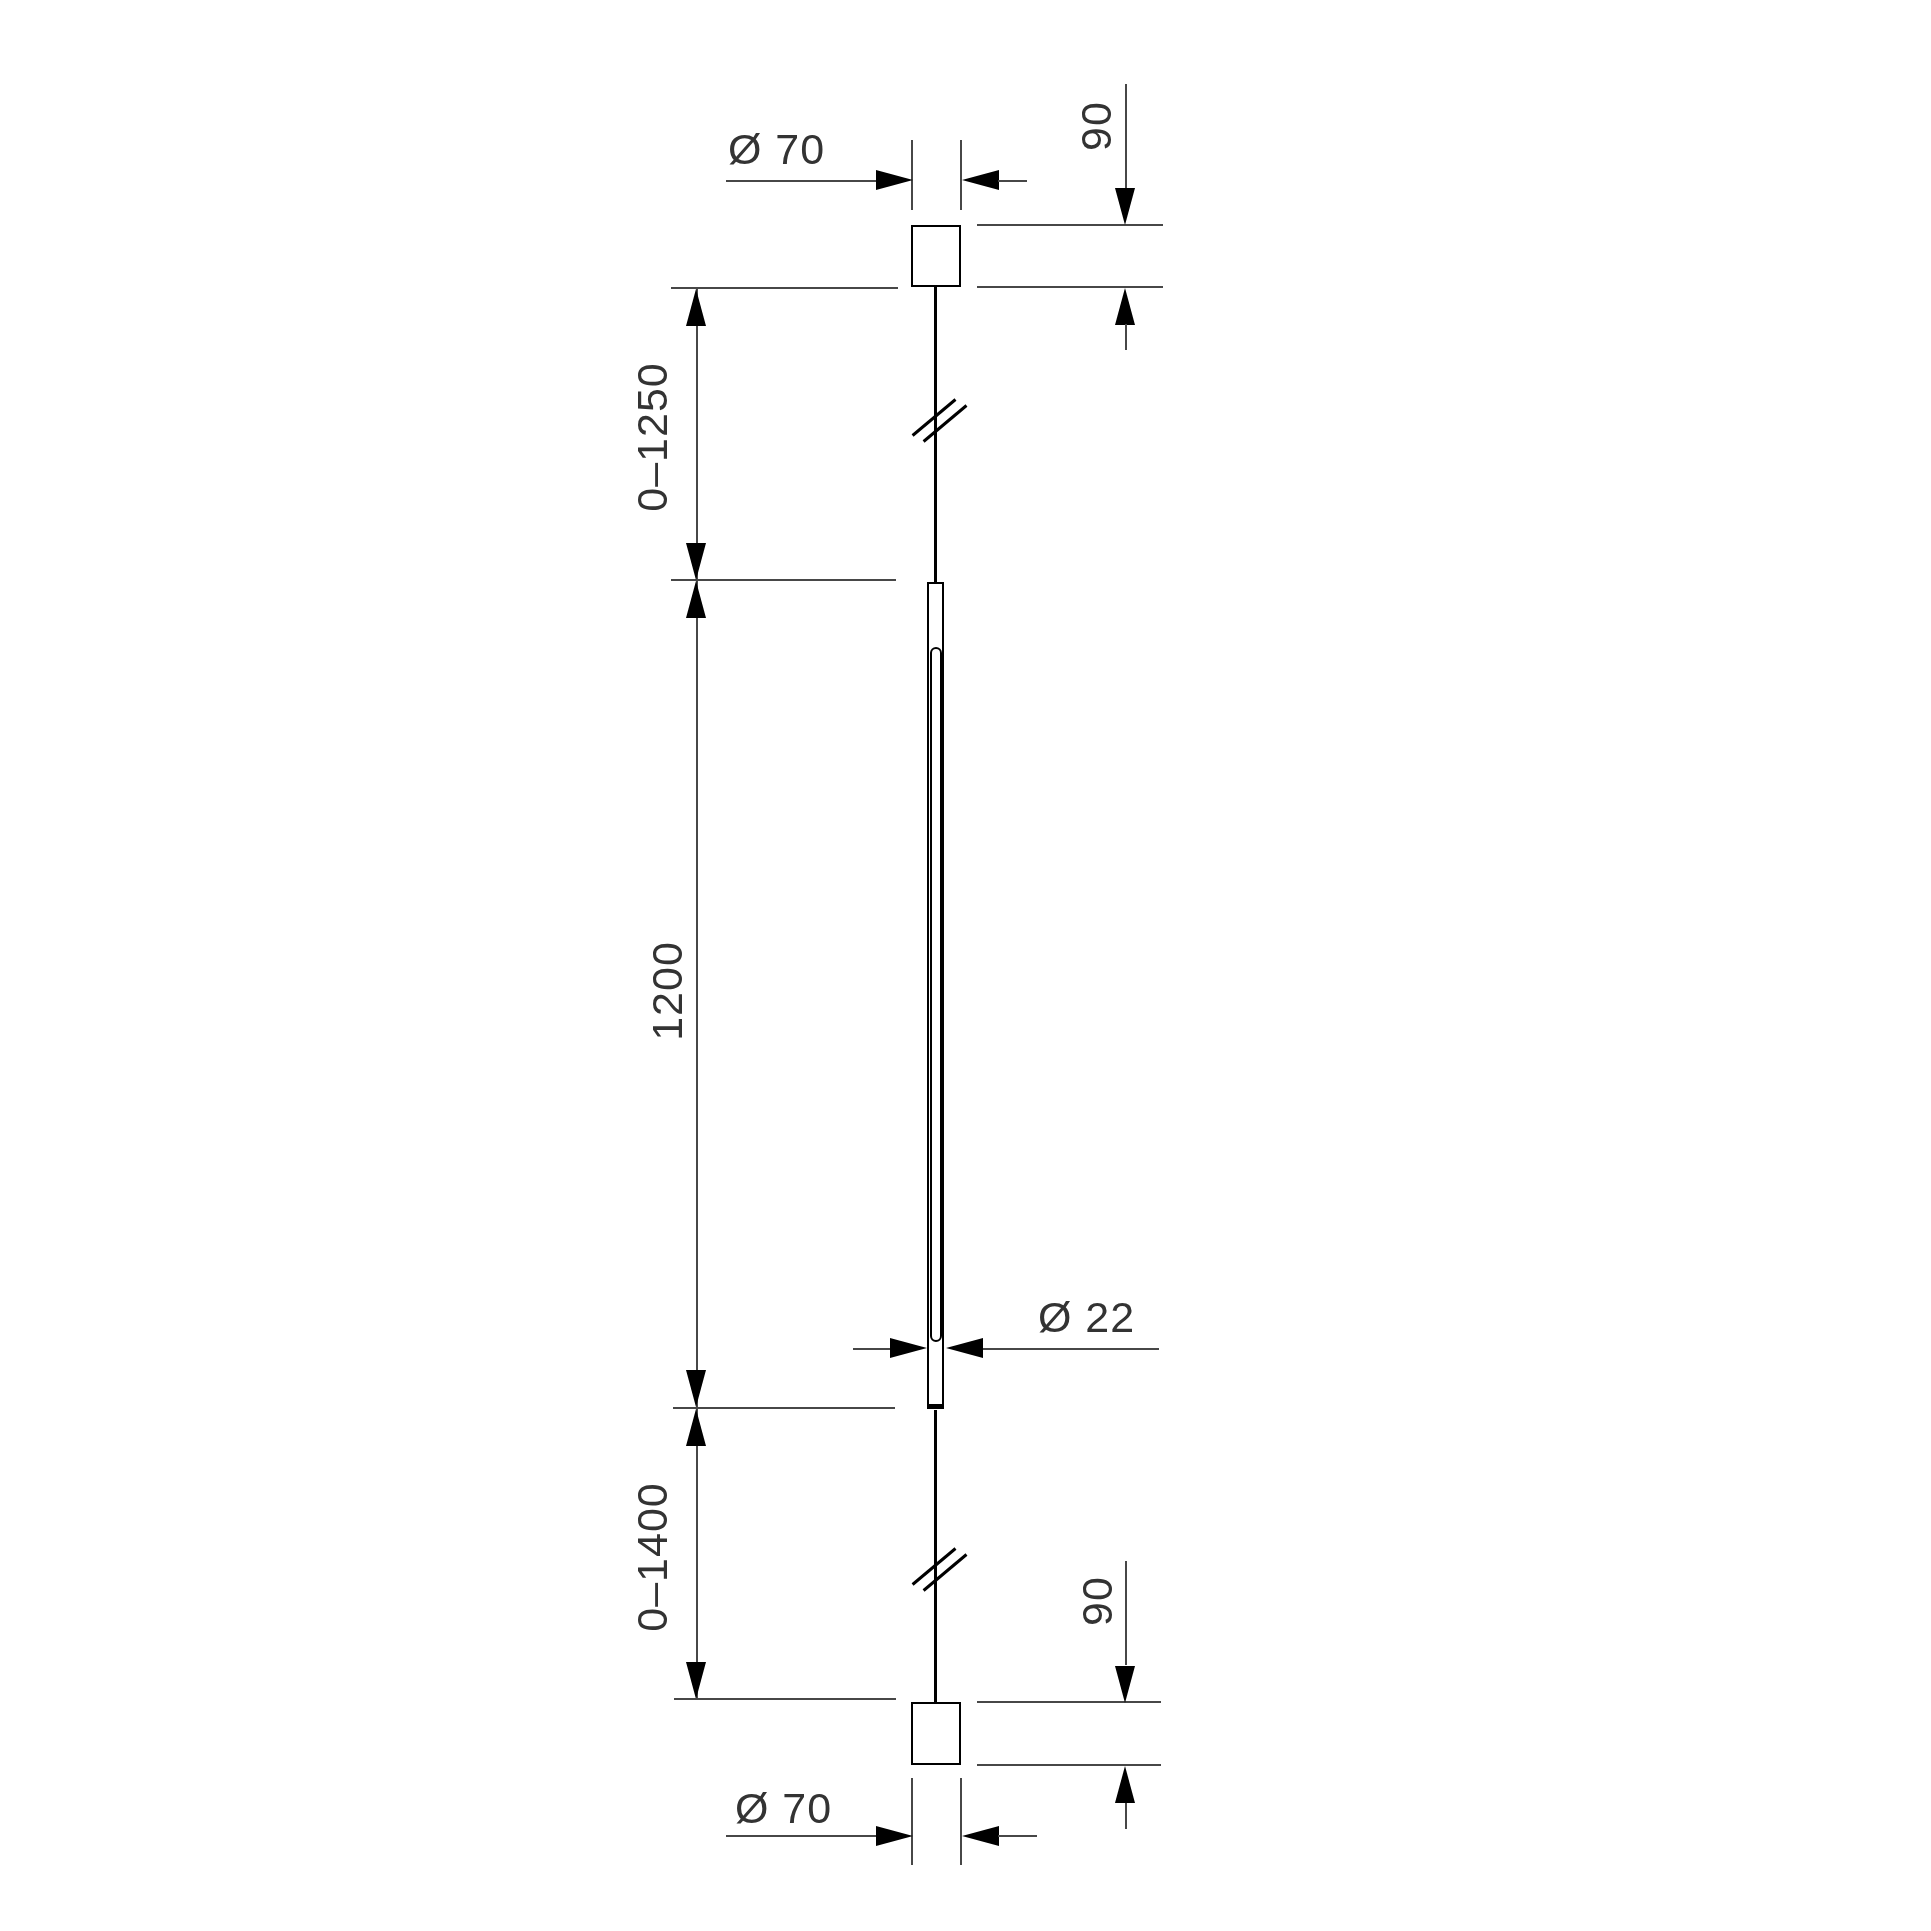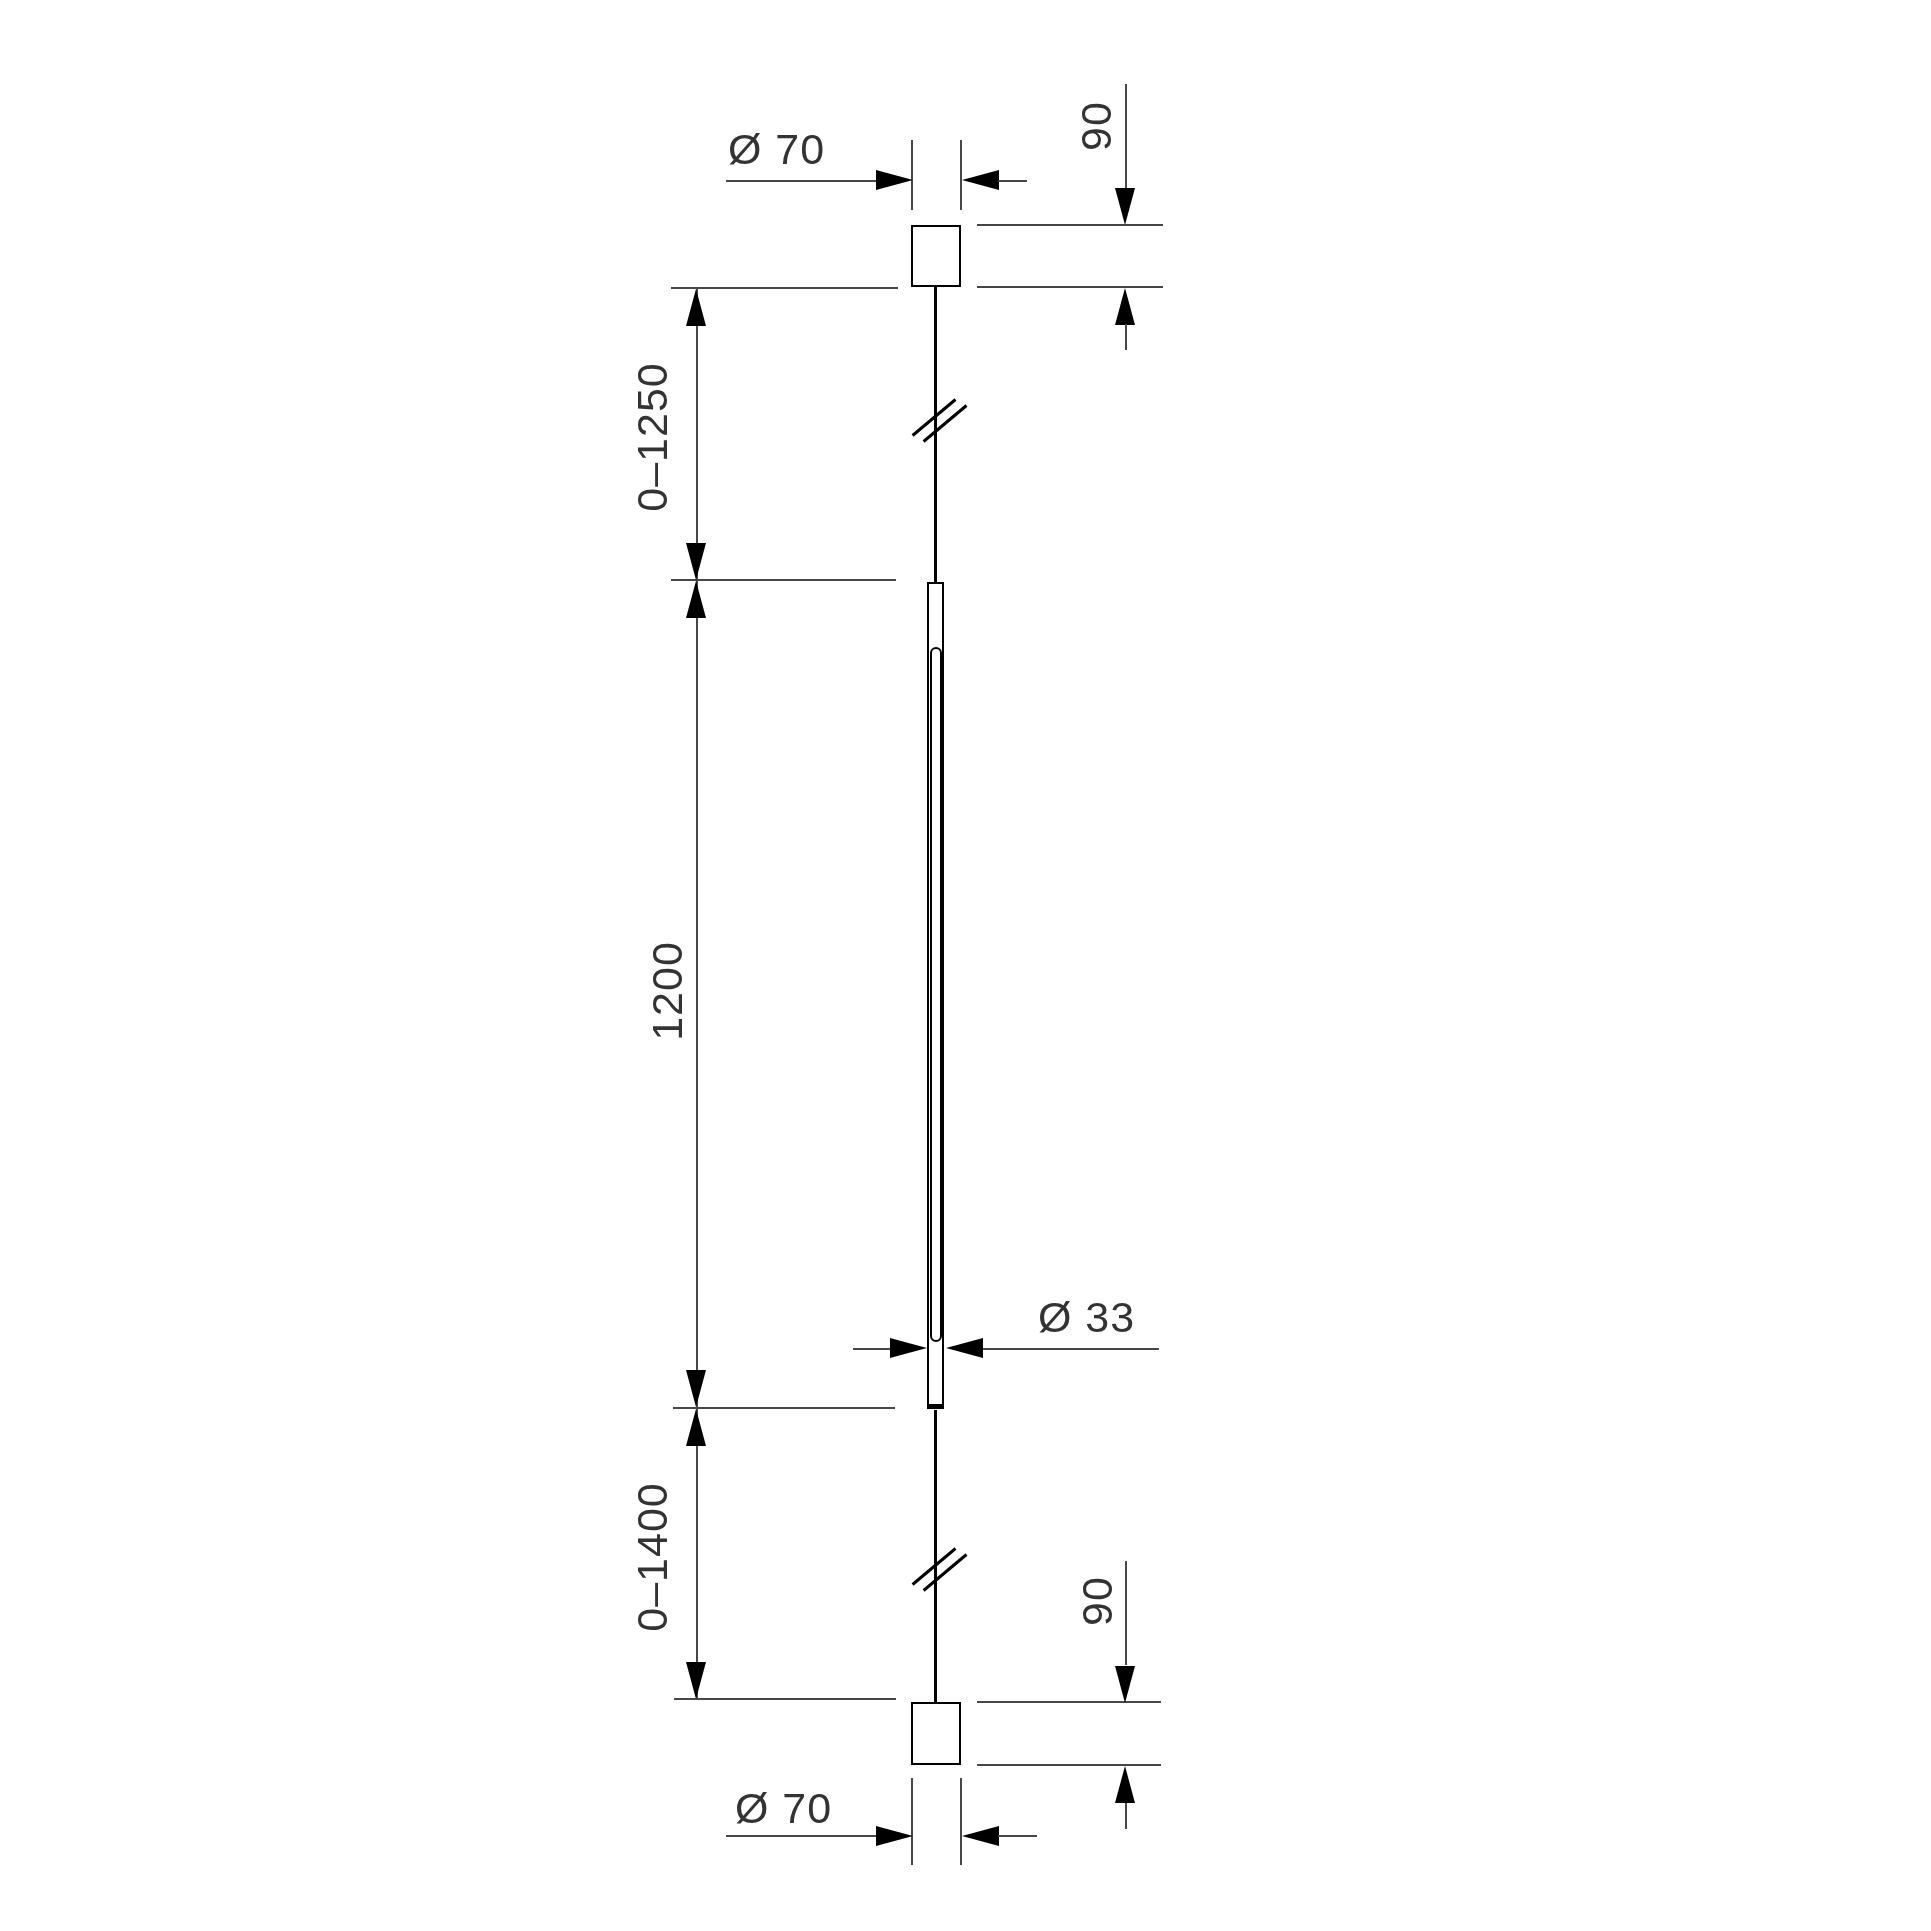--- a/index.html
+++ b/index.html
@@ -74,21 +74,21 @@
   <div class="dline" style="left:696px;top:1408px;width:1.9px;height:292px;"></div>
   <div class="ar ar-u" style="left:686px;top:1409px;"></div>
   <div class="ar ar-d" style="left:686px;top:1662px;"></div>
   <div class="dline" style="left:674px;top:1698px;width:222px;height:1.9px;"></div>
   <div class="lbl vlbl" style="left:526px;top:1535px;width:251px;">0–1400</div>
 
   <div class="dline" style="left:853px;top:1348px;width:39px;height:1.9px;"></div>
   <div class="ar ar-r" style="left:890px;top:1338px;"></div>
   <div class="ar ar-l" style="left:946px;top:1338px;"></div>
   <div class="dline" style="left:983px;top:1348px;width:176px;height:1.9px;"></div>
-  <div class="lbl" style="left:990px;top:1295px;width:193px;">Ø 33</div>
+  <div class="lbl" style="left:990px;top:1295px;width:193px;">Ø 22</div>
 
   <div class="dline" style="left:977px;top:1701px;width:184px;height:1.9px;"></div>
   <div class="dline" style="left:977px;top:1764px;width:184px;height:1.9px;"></div>
   <div class="dline" style="left:1125px;top:1561px;width:1.9px;height:104px;"></div>
   <div class="ar ar-d" style="left:1115px;top:1666px;"></div>
   <div class="ar ar-u" style="left:1115px;top:1766px;"></div>
   <div class="dline" style="left:1125px;top:1803px;width:1.9px;height:26px;"></div>
   <div class="lbl vlbl" style="left:1048px;top:1579px;width:97px;">90</div>
 
   <div class="dline" style="left:911px;top:1778px;width:1.9px;height:87px;"></div>

